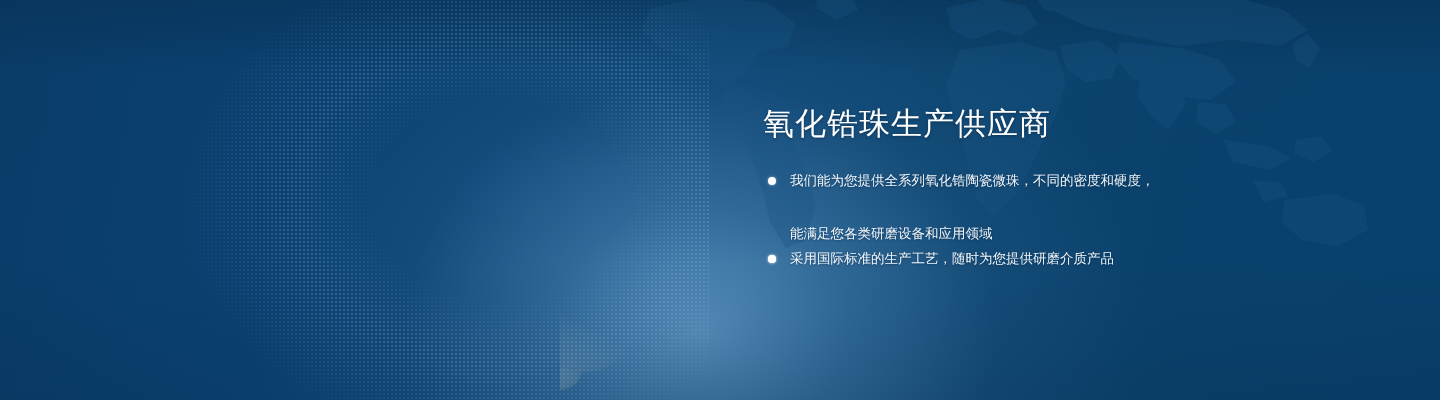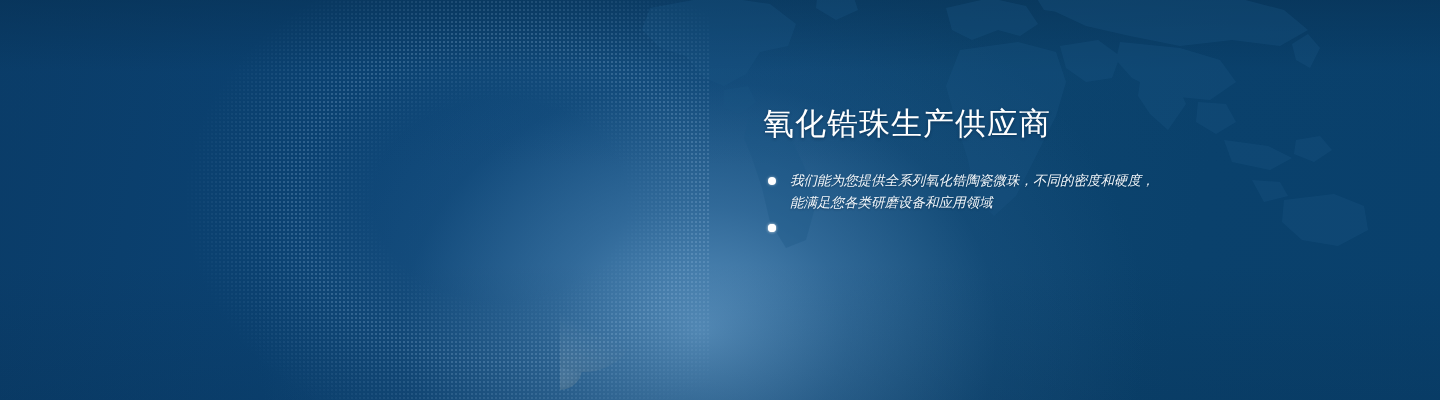--- a/index.html
+++ b/index.html
@@ -91,42 +91,41 @@
     font-weight: normal;
     margin: 0 0 26px 0;
     color: #ffffff;
     text-shadow: 0 1px 3px rgba(2,25,48,0.45);
     white-space: nowrap;
   }
   .bullets {
     list-style: none;
     margin: 0;
     padding: 0;
-    font-style: italic;
   }
   .bullet {
     position: relative;
     padding-left: 27px;
     font-size: 13.5px;
     line-height: 22px;
     color: #f2f7fb;
     margin-bottom: 3px;
     text-shadow: 0 1px 2px rgba(2,25,48,0.40);
   }
   .bullet .dot {
     position: absolute;
     left: 5px;
     top: 7px;
     width: 8px;
     height: 8px;
     border-radius: 50%;
     background: #ffffff;
     box-shadow: 0 0 3px rgba(255,255,255,0.5);
   }
-  .bullet .l2 { display: block; }
+  .bullet .l2 { display: block; margin-top: 31px; }
 </style>
 </head>
 <body>
 
 <div id="banner">
 
   <div class="bg-base"></div>
   <div class="bg-vert"></div>
 
   <div class="worldmap">
@@ -368,17 +367,18 @@
       <li class="bullet">
         <span class="dot"></span>
         <span>我们能为您提供全系列氧化锆陶瓷微珠，不同的密度和硬度，</span>
         <span class="l2">能满足您各类研磨设备和应用领域</span>
       </li>
       <li class="bullet">
         <span class="dot"></span>
       </li>
       <li class="bullet">
         <span class="dot"></span>
+        <span>采用国际标准的生产工艺，随时为您提供研磨介质产品</span>
       </li>
     </ul>
   </div>
 
 </div>
 
 </body></html>

